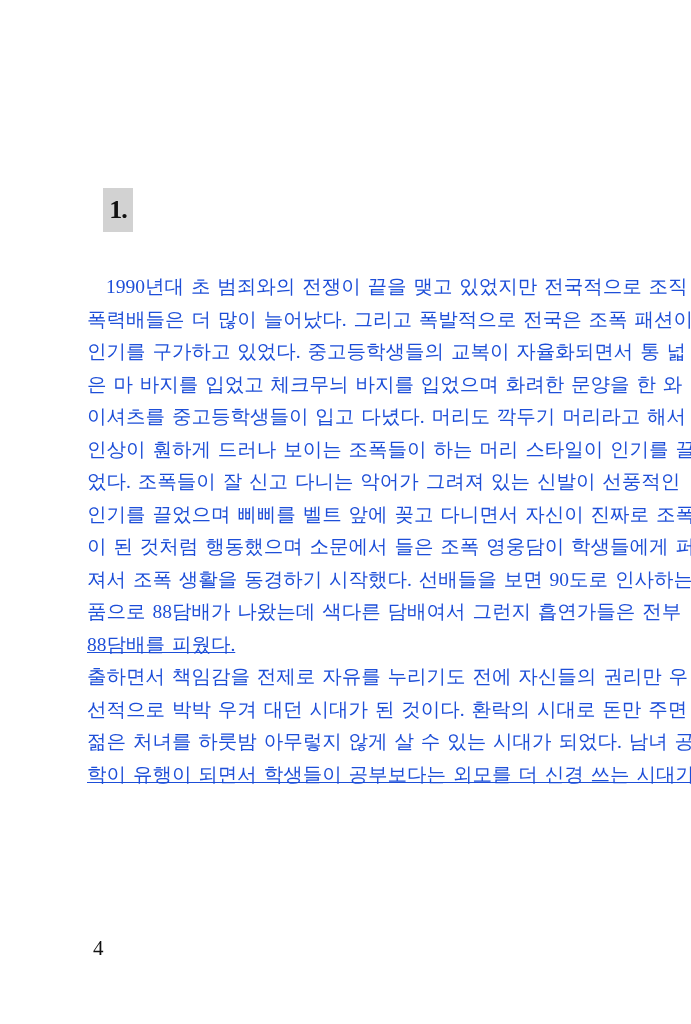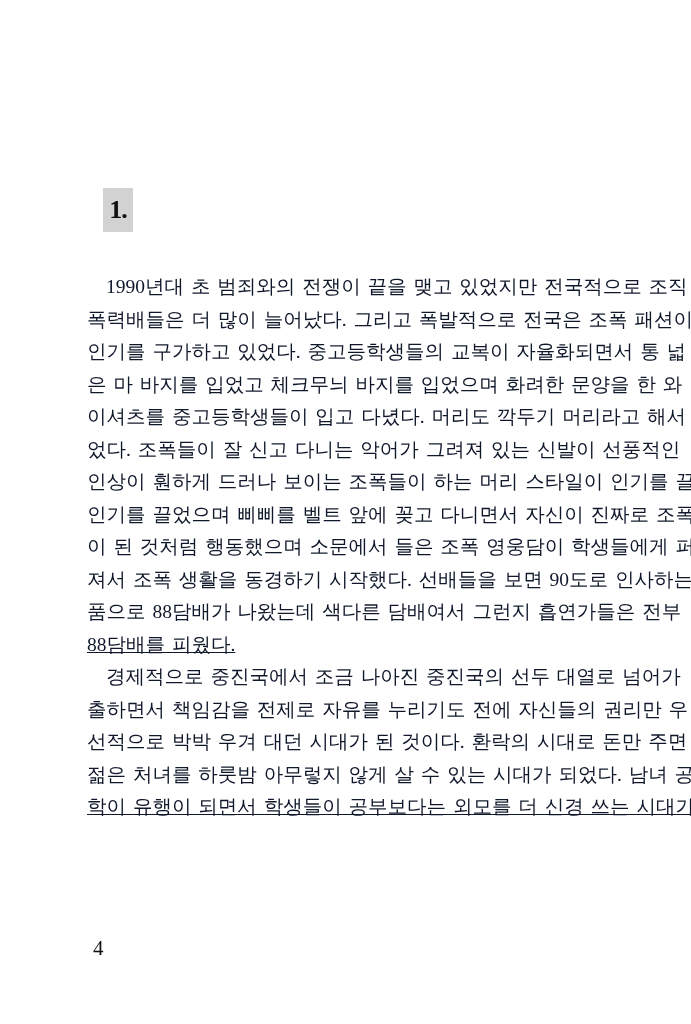--- a/index.html
+++ b/index.html
@@ -31,21 +31,21 @@
     color: #111111;
     letter-spacing: -1px;
   }
   .body-text {
     position: absolute;
     left: 87px;
     top: 271px;
     width: 520px;
     font-size: 19.5px;
     line-height: 32.5px;
-    color: #0f172a;
+    color: #1d4ed8;
   }
   .text-line {
     text-align: justify;
     text-align-last: justify;
     white-space: nowrap;
     word-spacing: 2px;
   }
   .text-line.para-start {
     text-indent: 19px;
   }
@@ -70,29 +70,28 @@
     <span>1.</span>
   </div>
 
   <div class="body-text">
 
     <div class="text-line para-start">1990년대 초 범죄와의 전쟁이 끝을 맺고 있었지만 전국적으로 조직</div>
     <div class="text-line">폭력배들은 더 많이 늘어났다. 그리고 폭발적으로 전국은 조폭 패션이</div>
     <div class="text-line">인기를 구가하고 있었다. 중고등학생들의 교복이 자율화되면서 통 넓</div>
     <div class="text-line">은 마 바지를 입었고 체크무늬 바지를 입었으며 화려한 문양을 한 와</div>
     <div class="text-line">이셔츠를 중고등학생들이 입고 다녔다. 머리도 깍두기 머리라고 해서</div>
+    <div class="text-line">인상이 훤하게 드러나 보이는 조폭들이 하는 머리 스타일이 인기를 끌</div>
     <div class="text-line">었다. 조폭들이 잘 신고 다니는 악어가 그려져 있는 신발이 선풍적인</div>
-    <div class="text-line">인상이 훤하게 드러나 보이는 조폭들이 하는 머리 스타일이 인기를 끌</div>
     <div class="text-line">인기를 끌었으며 삐삐를 벨트 앞에 꽂고 다니면서 자신이 진짜로 조폭</div>
     <div class="text-line">이 된 것처럼 행동했으며 소문에서 들은 조폭 영웅담이 학생들에게 퍼</div>
     <div class="text-line">져서 조폭 생활을 동경하기 시작했다. 선배들을 보면 90도로 인사하는</div>
     <div class="text-line">품으로 88담배가 나왔는데 색다른 담배여서 그런지 흡연가들은 전부</div>
     <div class="text-line para-end">88담배를 피웠다.</div>
 
-    <div class="text-line para-start">경제적으로 중진국에서 조금 나아진 중진국의 선두 대열로 넘어가</div>
     <div class="text-line">출하면서 책임감을 전제로 자유를 누리기도 전에 자신들의 권리만 우</div>
     <div class="text-line">선적으로 박박 우겨 대던 시대가 된 것이다. 환락의 시대로 돈만 주면</div>
     <div class="text-line">젊은 처녀를 하룻밤 아무렇지 않게 살 수 있는 시대가 되었다. 남녀 공</div>
     <div class="text-line para-end">학이 유행이 되면서 학생들이 공부보다는 외모를 더 신경 쓰는 시대가</div>
   </div>
 
   <div class="page-number">4</div>
 
 </div>
 

